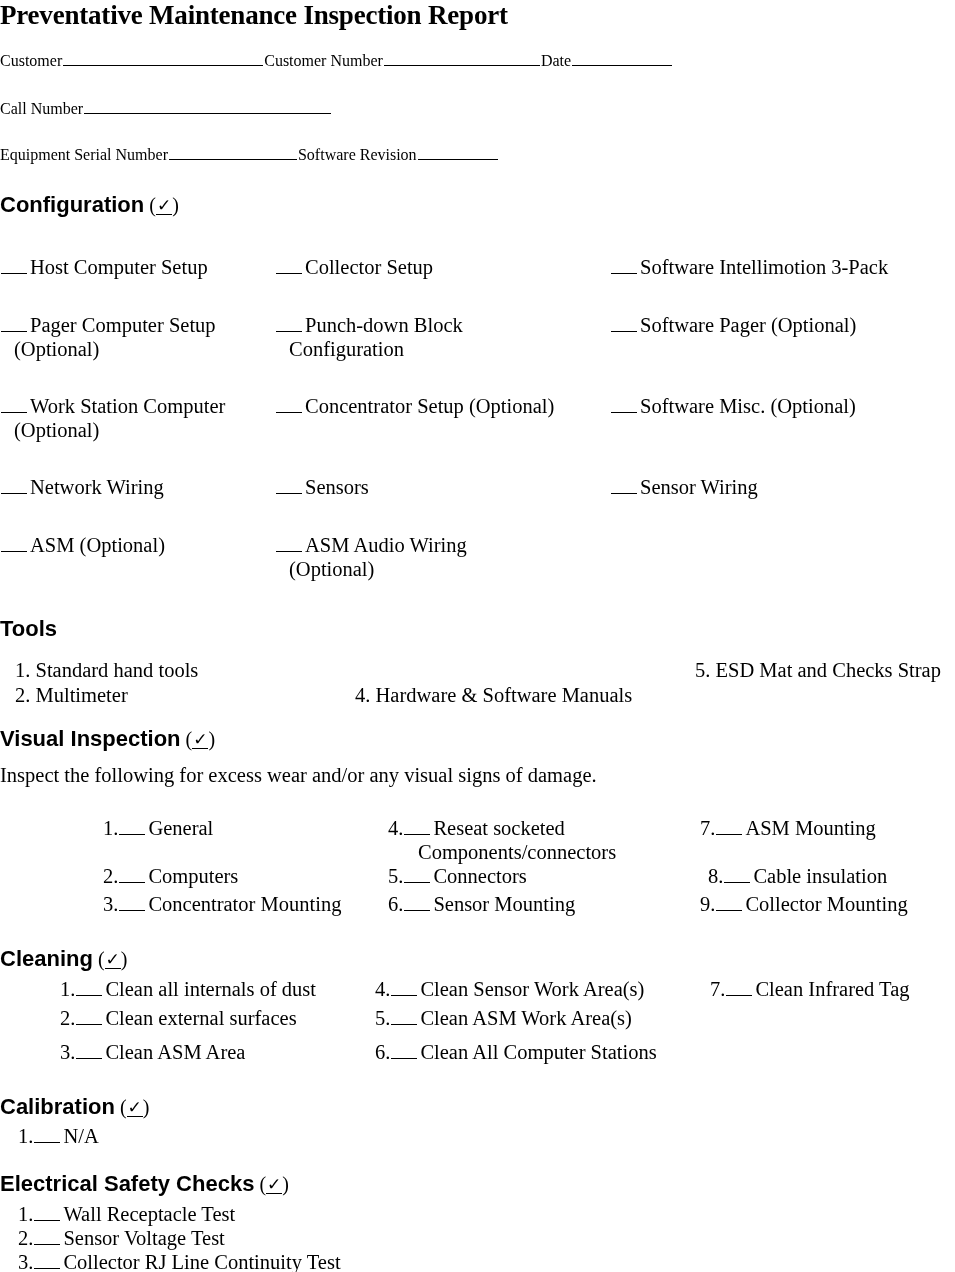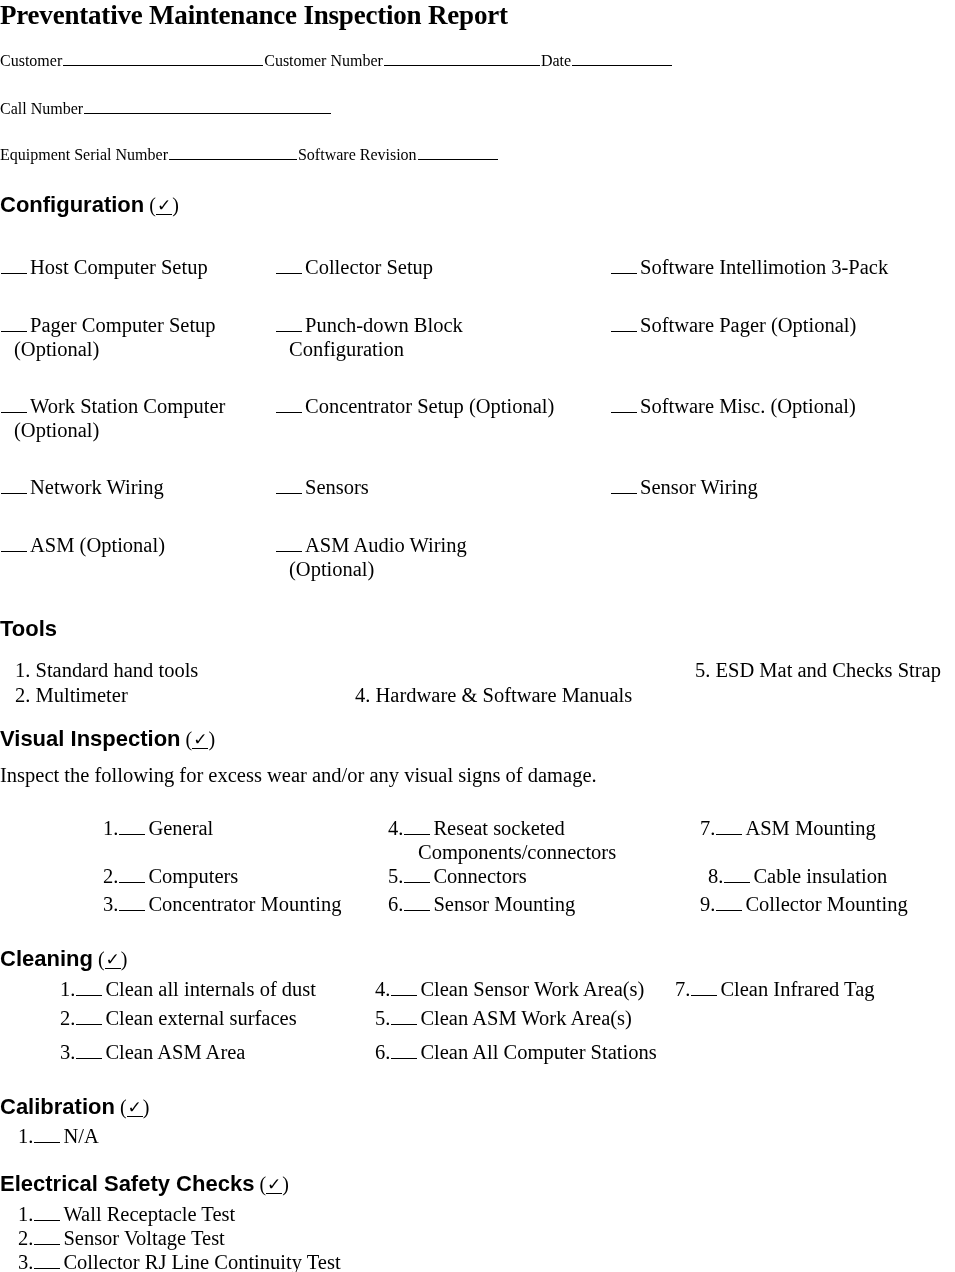--- a/index.html
+++ b/index.html
@@ -252,21 +252,21 @@
   <div class="item abs" style="left:375px; top:977px;">
     <span class="num">4.</span><span class="ublank"></span><span>Clean Sensor Work Area(s)</span>
   </div>
   <div class="item abs" style="left:375px; top:1006px;">
     <span class="num">5.</span><span class="ublank"></span><span>Clean ASM Work Area(s)</span>
   </div>
   <div class="item abs" style="left:375px; top:1040px;">
     <span class="num">6.</span><span class="ublank"></span><span>Clean All Computer Stations</span>
   </div>
 
-  <div class="item abs" style="left:675px; top:977px;text-align:right;">
+  <div class="item abs" style="left:710px; top:977px;text-align:right;">
     <span class="num">7.</span><span class="ublank"></span><span>Clean Infrared Tag</span>
   </div>
 
   <div class="sect-head abs" style="left:0px; top:1096px;">
     <span>Calibration</span><span class="chk-wrap"> (<span class="chk">✓</span>)</span>
   </div>
   <div class="item abs" style="left:18px; top:1124px;">
     <span class="num">1.</span><span class="ublank"></span><span>N/A</span>
   </div>
 

